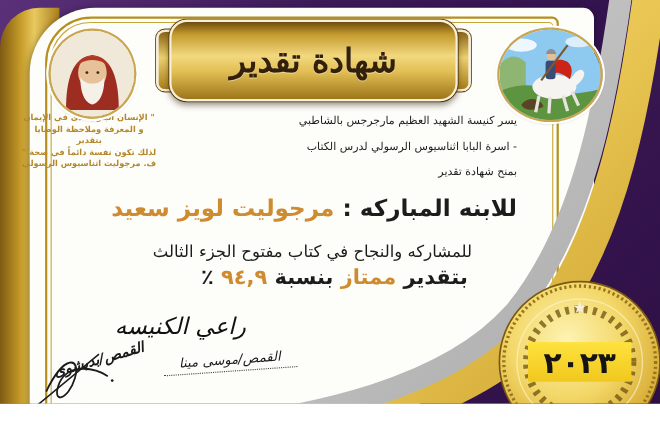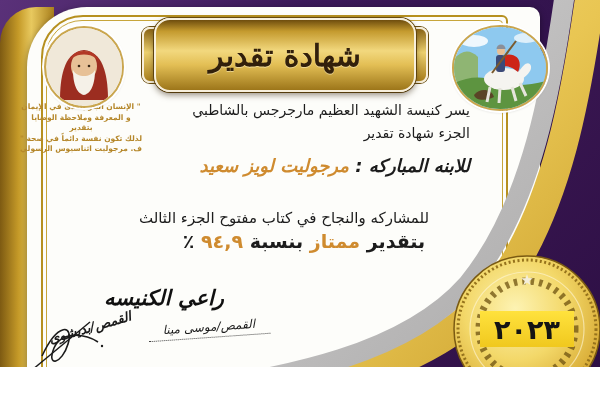--- a/index.html
+++ b/index.html
@@ -49,28 +49,28 @@
     border:2px solid #caa64e;box-shadow:0 0 0 2px #ffffff,0 1px 3px rgba(0,0,0,.3);}
   .portrait.left{left:44px;top:26px;width:76px;height:78px;}
   .portrait.right{left:452px;top:25px;width:92px;height:82px;}
   .portrait svg{display:block;width:100%;height:100%;}
   
   .quote{position:absolute;left:20px;top:102px;width:122px;z-index:5;
     direction:rtl;text-align:center;color:#b5872a;font-size:7.5px;line-height:10.5px;font-weight:bold;}
   
   .body-text{position:absolute;right:130px;top:99px;width:372px;z-index:5;
     direction:rtl;text-align:right;color:#1c1c1c;}
-  .intro-line{font-size:14px;line-height:23px;}
-  .recipient{margin-top:5px;font-size:18px;font-weight:bold;line-height:32px;font-style:italic;}
-  .reason{margin-top:25px;text-align:center;font-size:15px;line-height:23px;}
+  .intro-line{font-size:10px;line-height:23px;}
+  .recipient{margin-top:5px;font-size:21px;font-weight:bold;line-height:32px;}
+  .reason{margin-top:13px;text-align:center;font-size:15px;line-height:23px;}
   .grade{text-align:center;font-size:19px;font-weight:bold;line-height:23px;transform:translateX(20px);}
   .accent{color:#cf8b2f;}
   
   .sign-title{position:absolute;left:88px;top:285px;width:152px;z-index:5;
-    direction:rtl;text-align:center;font-size:21px;font-weight:bold;color:#101010;
+    direction:rtl;text-align:center;font-size:21px;font-weight:normal;color:#101010;
     font-family:"DejaVu Serif",serif;font-style:italic;}
   .sig{position:absolute;z-index:5;direction:rtl;font-style:italic;color:#1b1b1b;}
   .sig-1{left:148px;top:320px;width:122px;font-size:12px;text-align:center;
     transform:rotate(-4deg);border-bottom:1.5px dotted #444;padding-bottom:3px;}
   .sig-2{left:38px;top:320px;width:104px;font-size:13px;font-weight:bold;text-align:center;
     transform:rotate(-16deg);}
   .flourish{position:absolute;left:24px;top:300px;width:120px;height:80px;z-index:4;}
   
   .sweeps{position:absolute;inset:0;z-index:3;pointer-events:none;}
 </style>
@@ -126,21 +126,22 @@
 
   <div class="quote" dir="rtl">
     <div>" الإنسان البار يتغذى في الإيمان</div>
     <div>و المعرفة وملاحظة الوصايا بتقدير</div>
     <div>لذلك تكون نفسة دائماً في صحة "</div>
     <div>ف. مرجوليت اثناسيوس الرسولي</div>
   </div>
 
   <div class="body-text" dir="rtl">
     <div class="intro-line">يسر كنيسة الشهيد العظيم مارجرجس بالشاطبي</div>
-    <div class="intro-line">الجزء شهادة تقدير</div>
+    <div class="intro-line">- اسرة البابا اثناسيوس الرسولي لدرس الكتاب</div>
+    <div class="intro-line">بمنح شهادة تقدير</div>
     <div class="recipient">
       <span>للابنه المباركه :</span>
       <span class="accent">مرجوليت لويز سعيد</span>
     </div>
     <div class="reason">للمشاركه والنجاح في كتاب مفتوح الجزء الثالث</div>
     <div class="grade">
       <span>بتقدير</span>
       <span class="accent">ممتاز</span>
       <span>بنسبة</span>
       <span class="accent">٩٤,٩</span>

